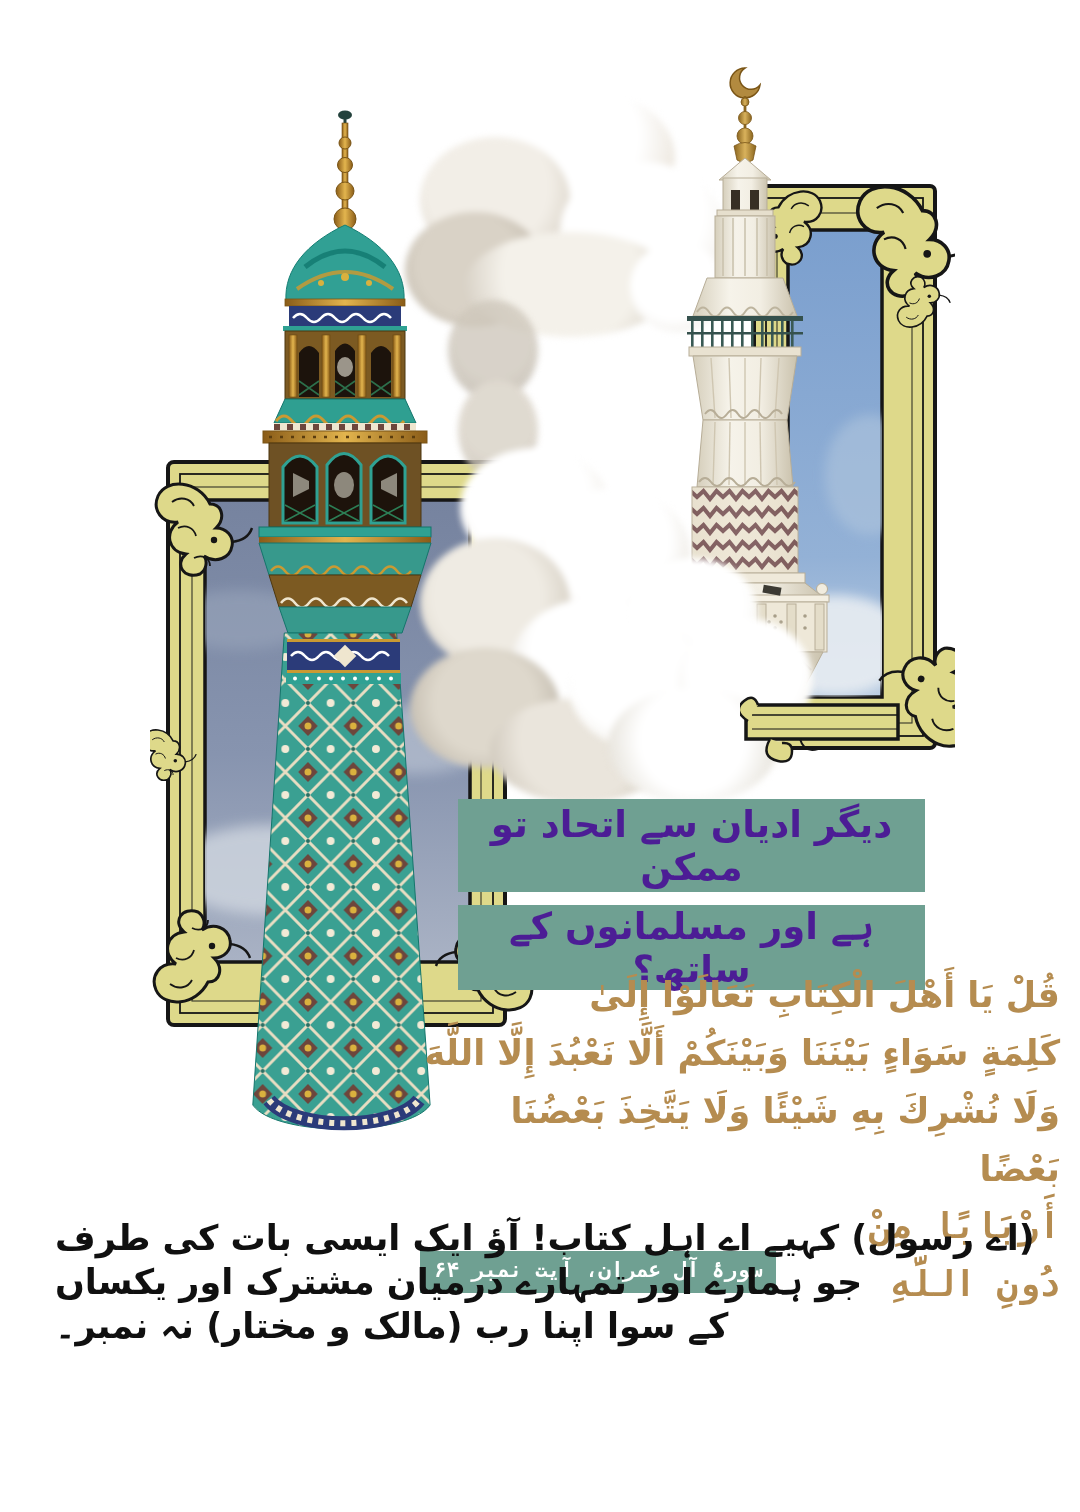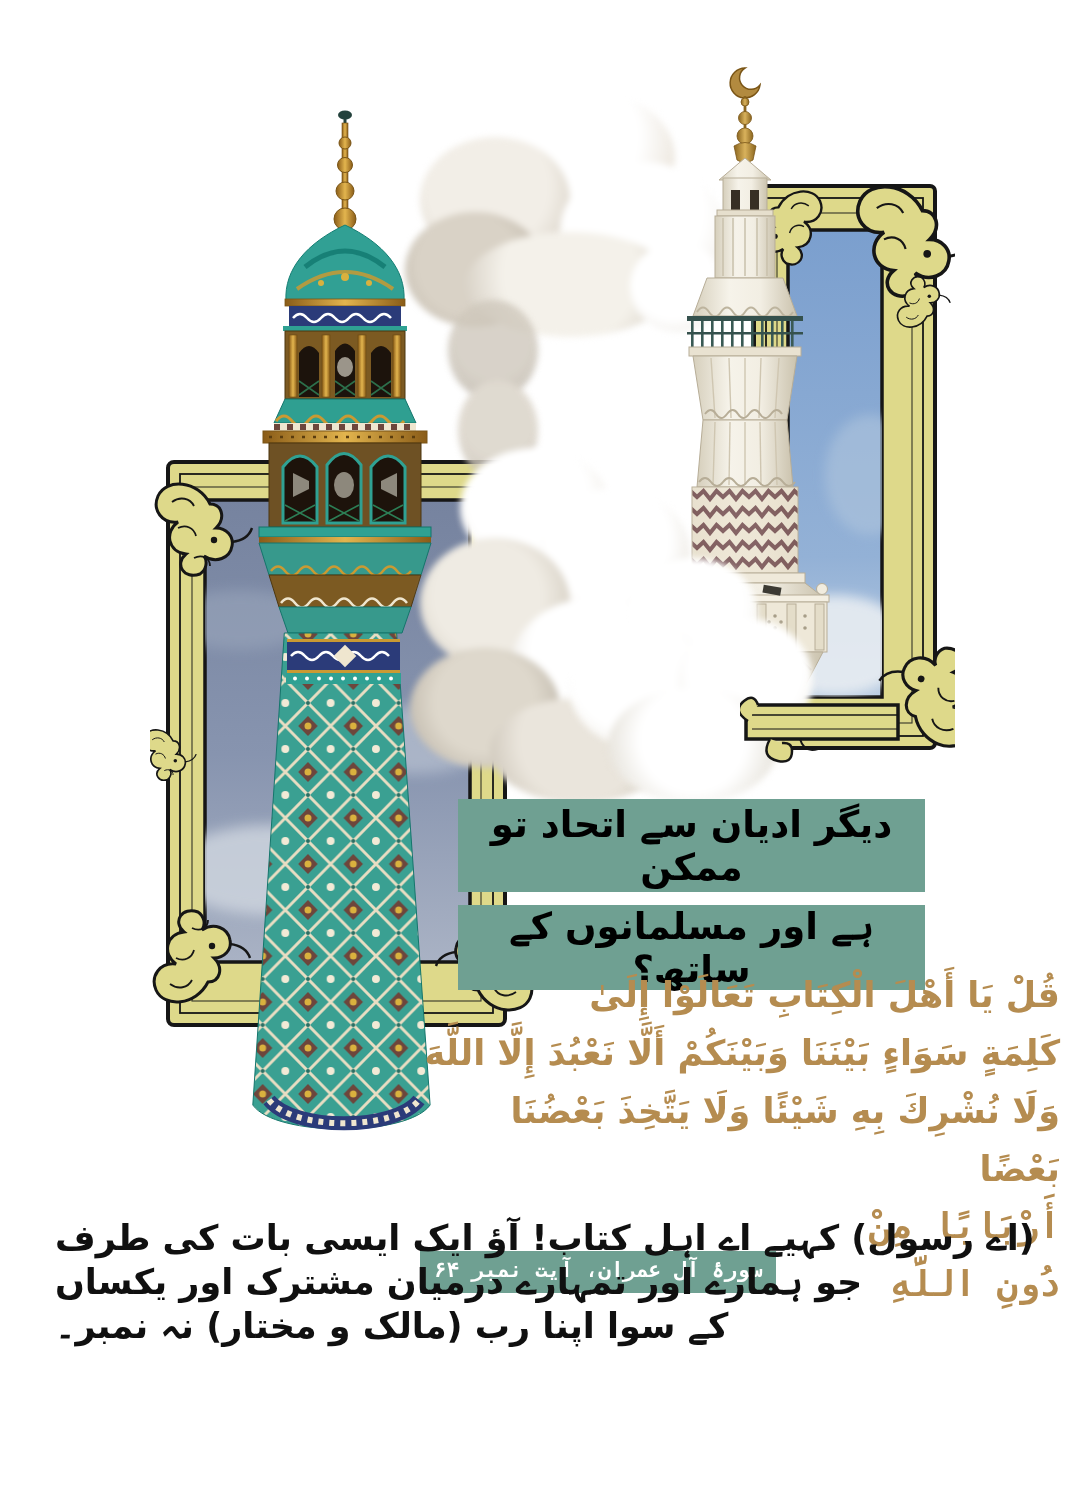--- a/index.html
+++ b/index.html
@@ -9,21 +9,21 @@
     font-family:"DejaVu Sans",sans-serif;
   }
   .abs{position:absolute;}
   
   .cloud{position:absolute;filter:blur(3px);}
   .puff{position:absolute;border-radius:50%;}
   
   .banner{
     position:absolute;left:458px;width:467px;background:#6FA092;
     display:flex;align-items:center;justify-content:center;
-    direction:rtl;color:#000000;font-weight:bold;font-size:37px;
+    direction:rtl;color:#4c1d95;font-weight:bold;font-size:37px;
     z-index:6;text-align:center;
   }
   
   .verse{
     position:absolute;left:420px;top:966px;width:640px;z-index:6;
     direction:rtl;text-align:right;color:#B58C50;font-weight:bold;
     font-size:35px;line-height:58px;
   }
   .verse-row4{
     display:flex;direction:rtl;align-items:center;justify-content:center;

